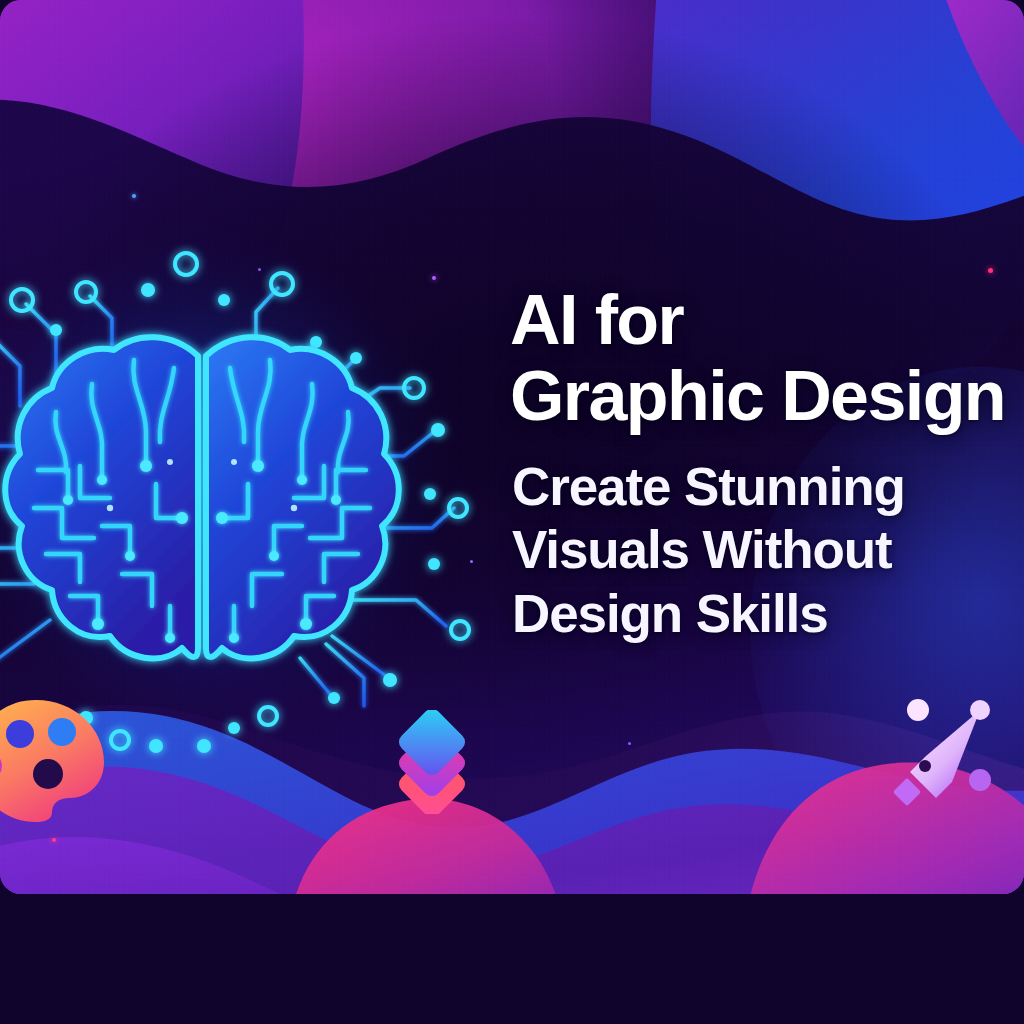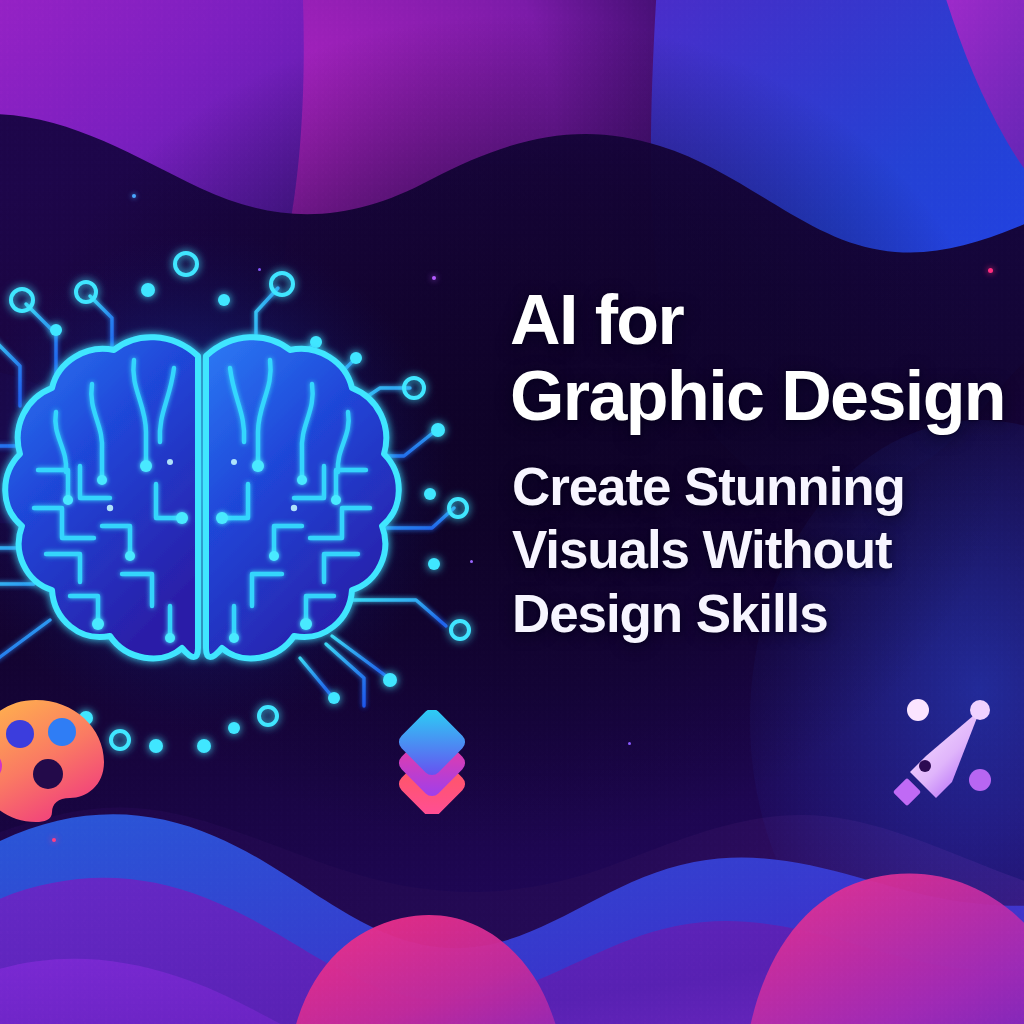--- a/index.html
+++ b/index.html
@@ -8,24 +8,25 @@
     padding: 0;
     background: #10032c;
   }
   body {
     font-family: "Liberation Sans", sans-serif;
   }
 
   #banner {
     position: relative;
     width: 1024px;
-    height: 1024px;
+    height: 894px;
     overflow: hidden;
     background: #1b0640;
     isolation: isolate;
+    border-radius: 21px;
   }
 
   
   .bg-layer {
     position: absolute;
     inset: 0;
     width: 100%;
     height: 100%;
     display: block;
   }

